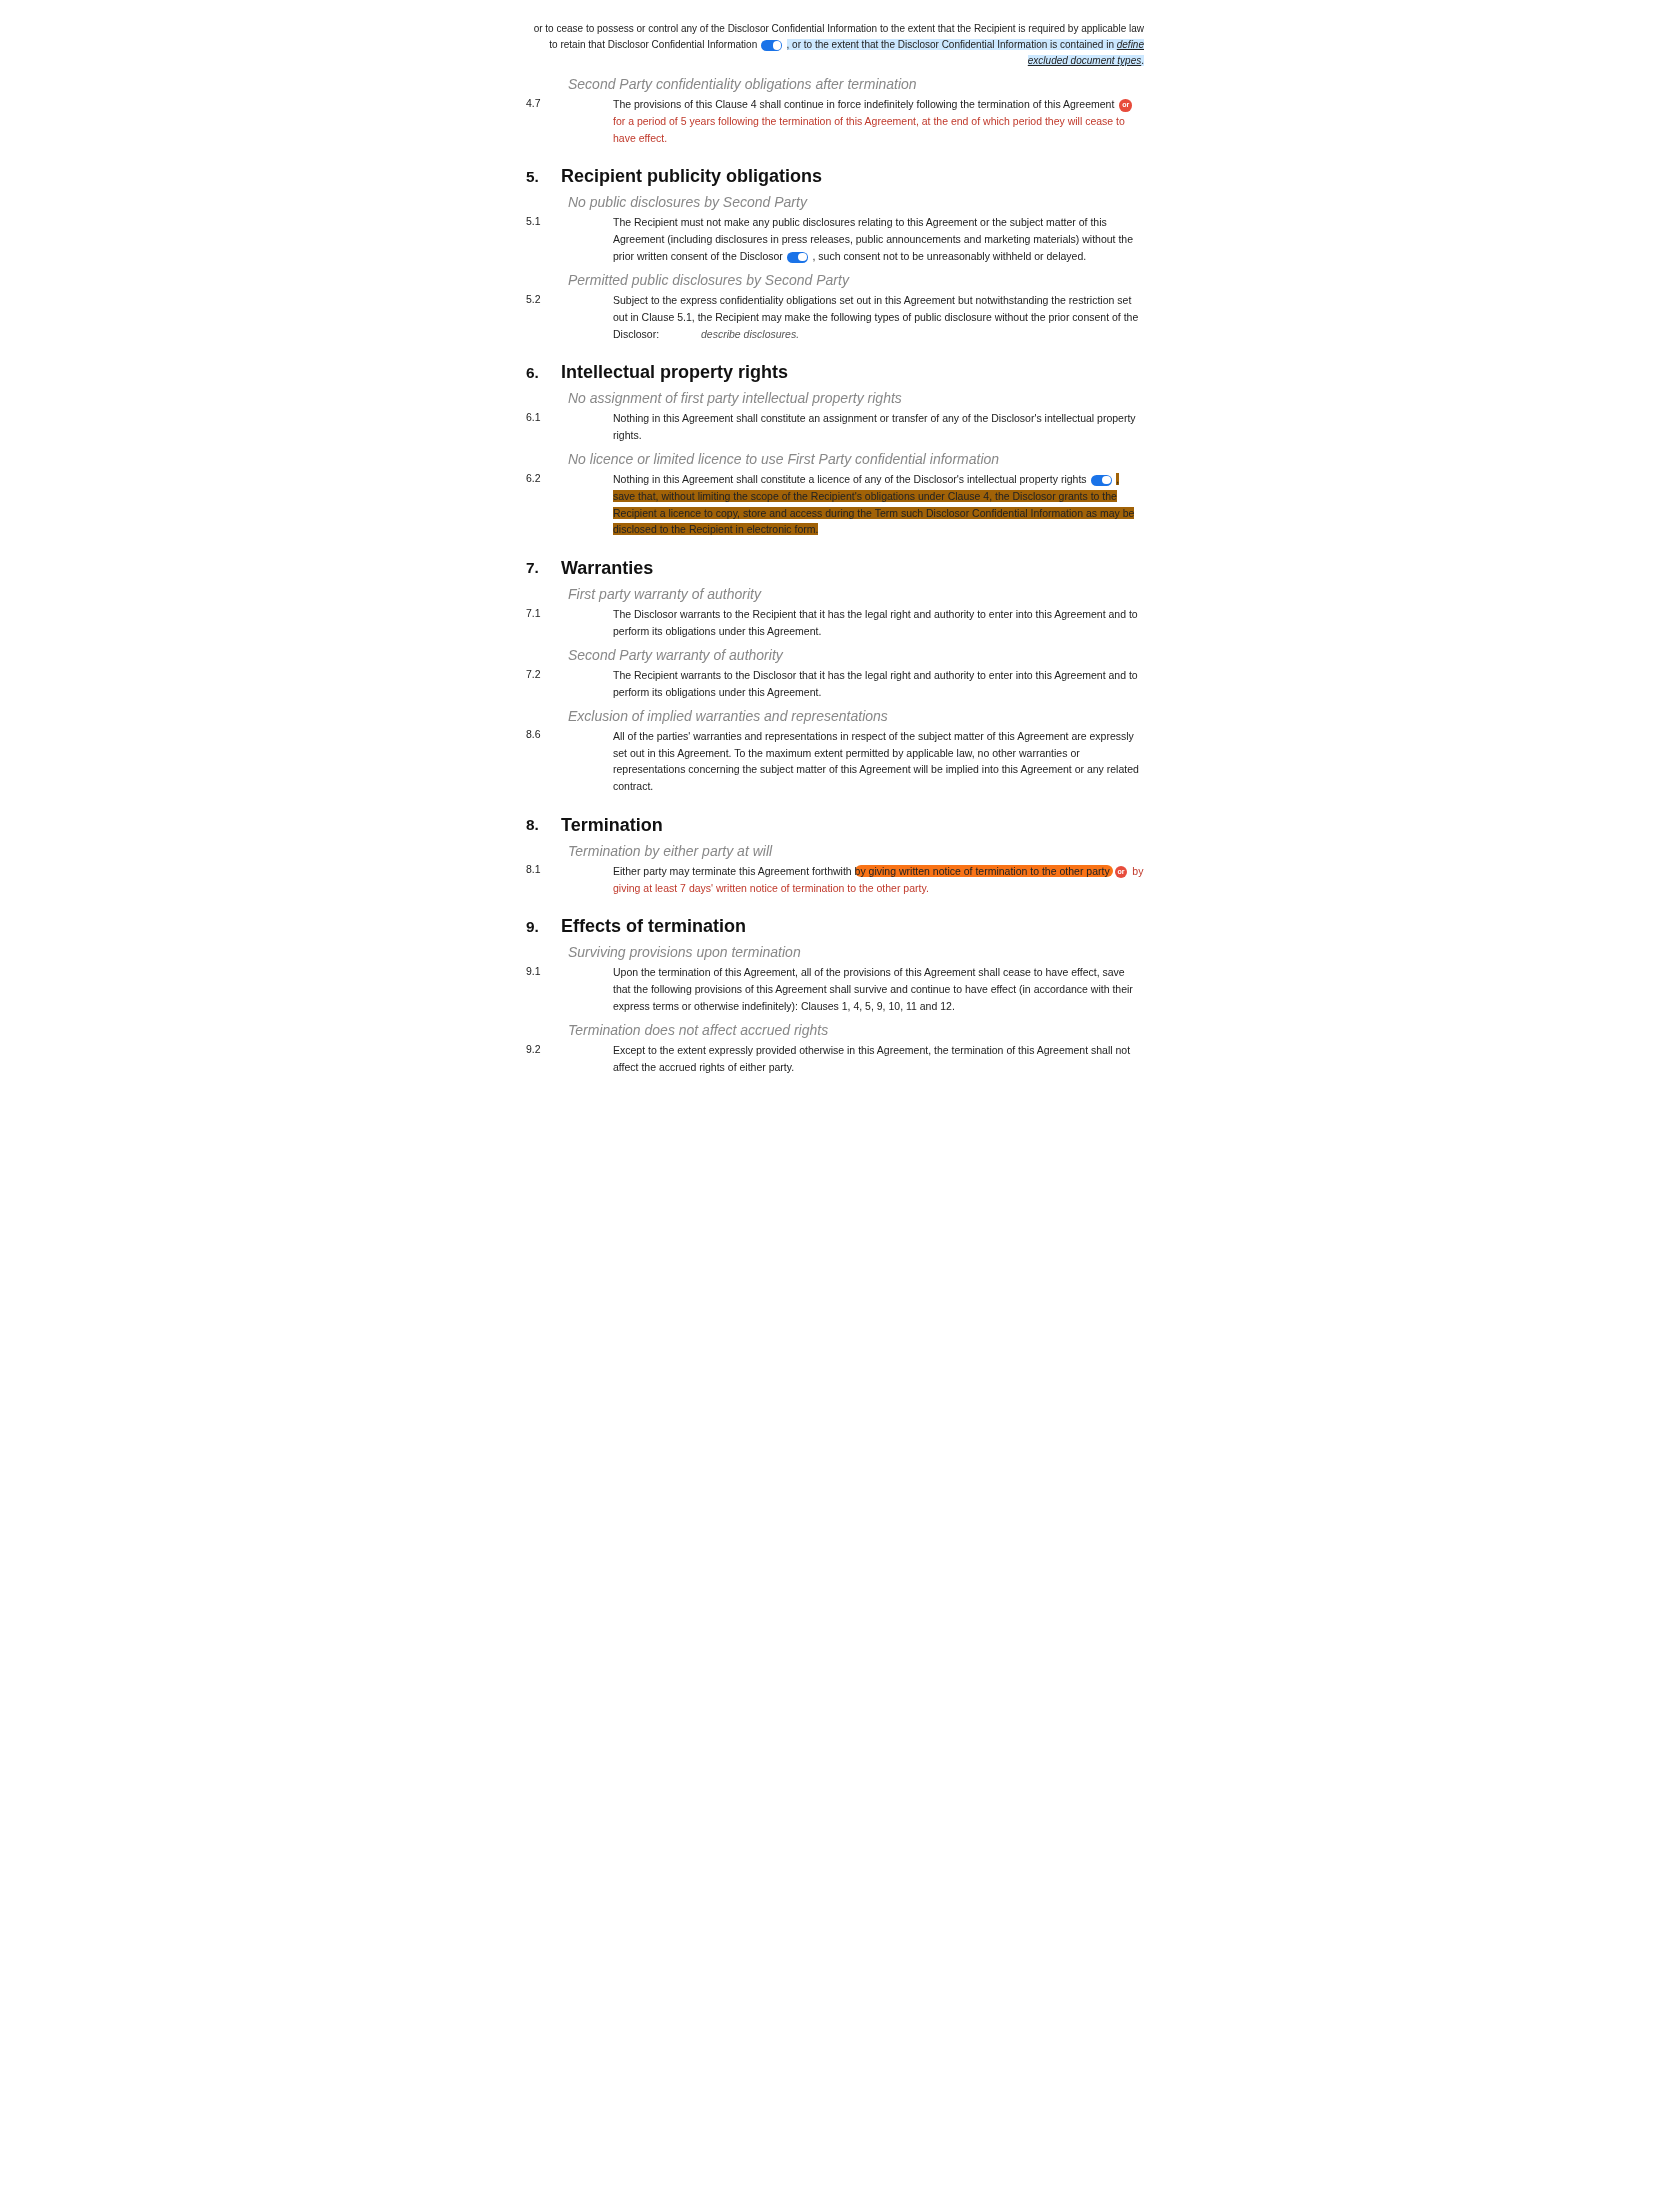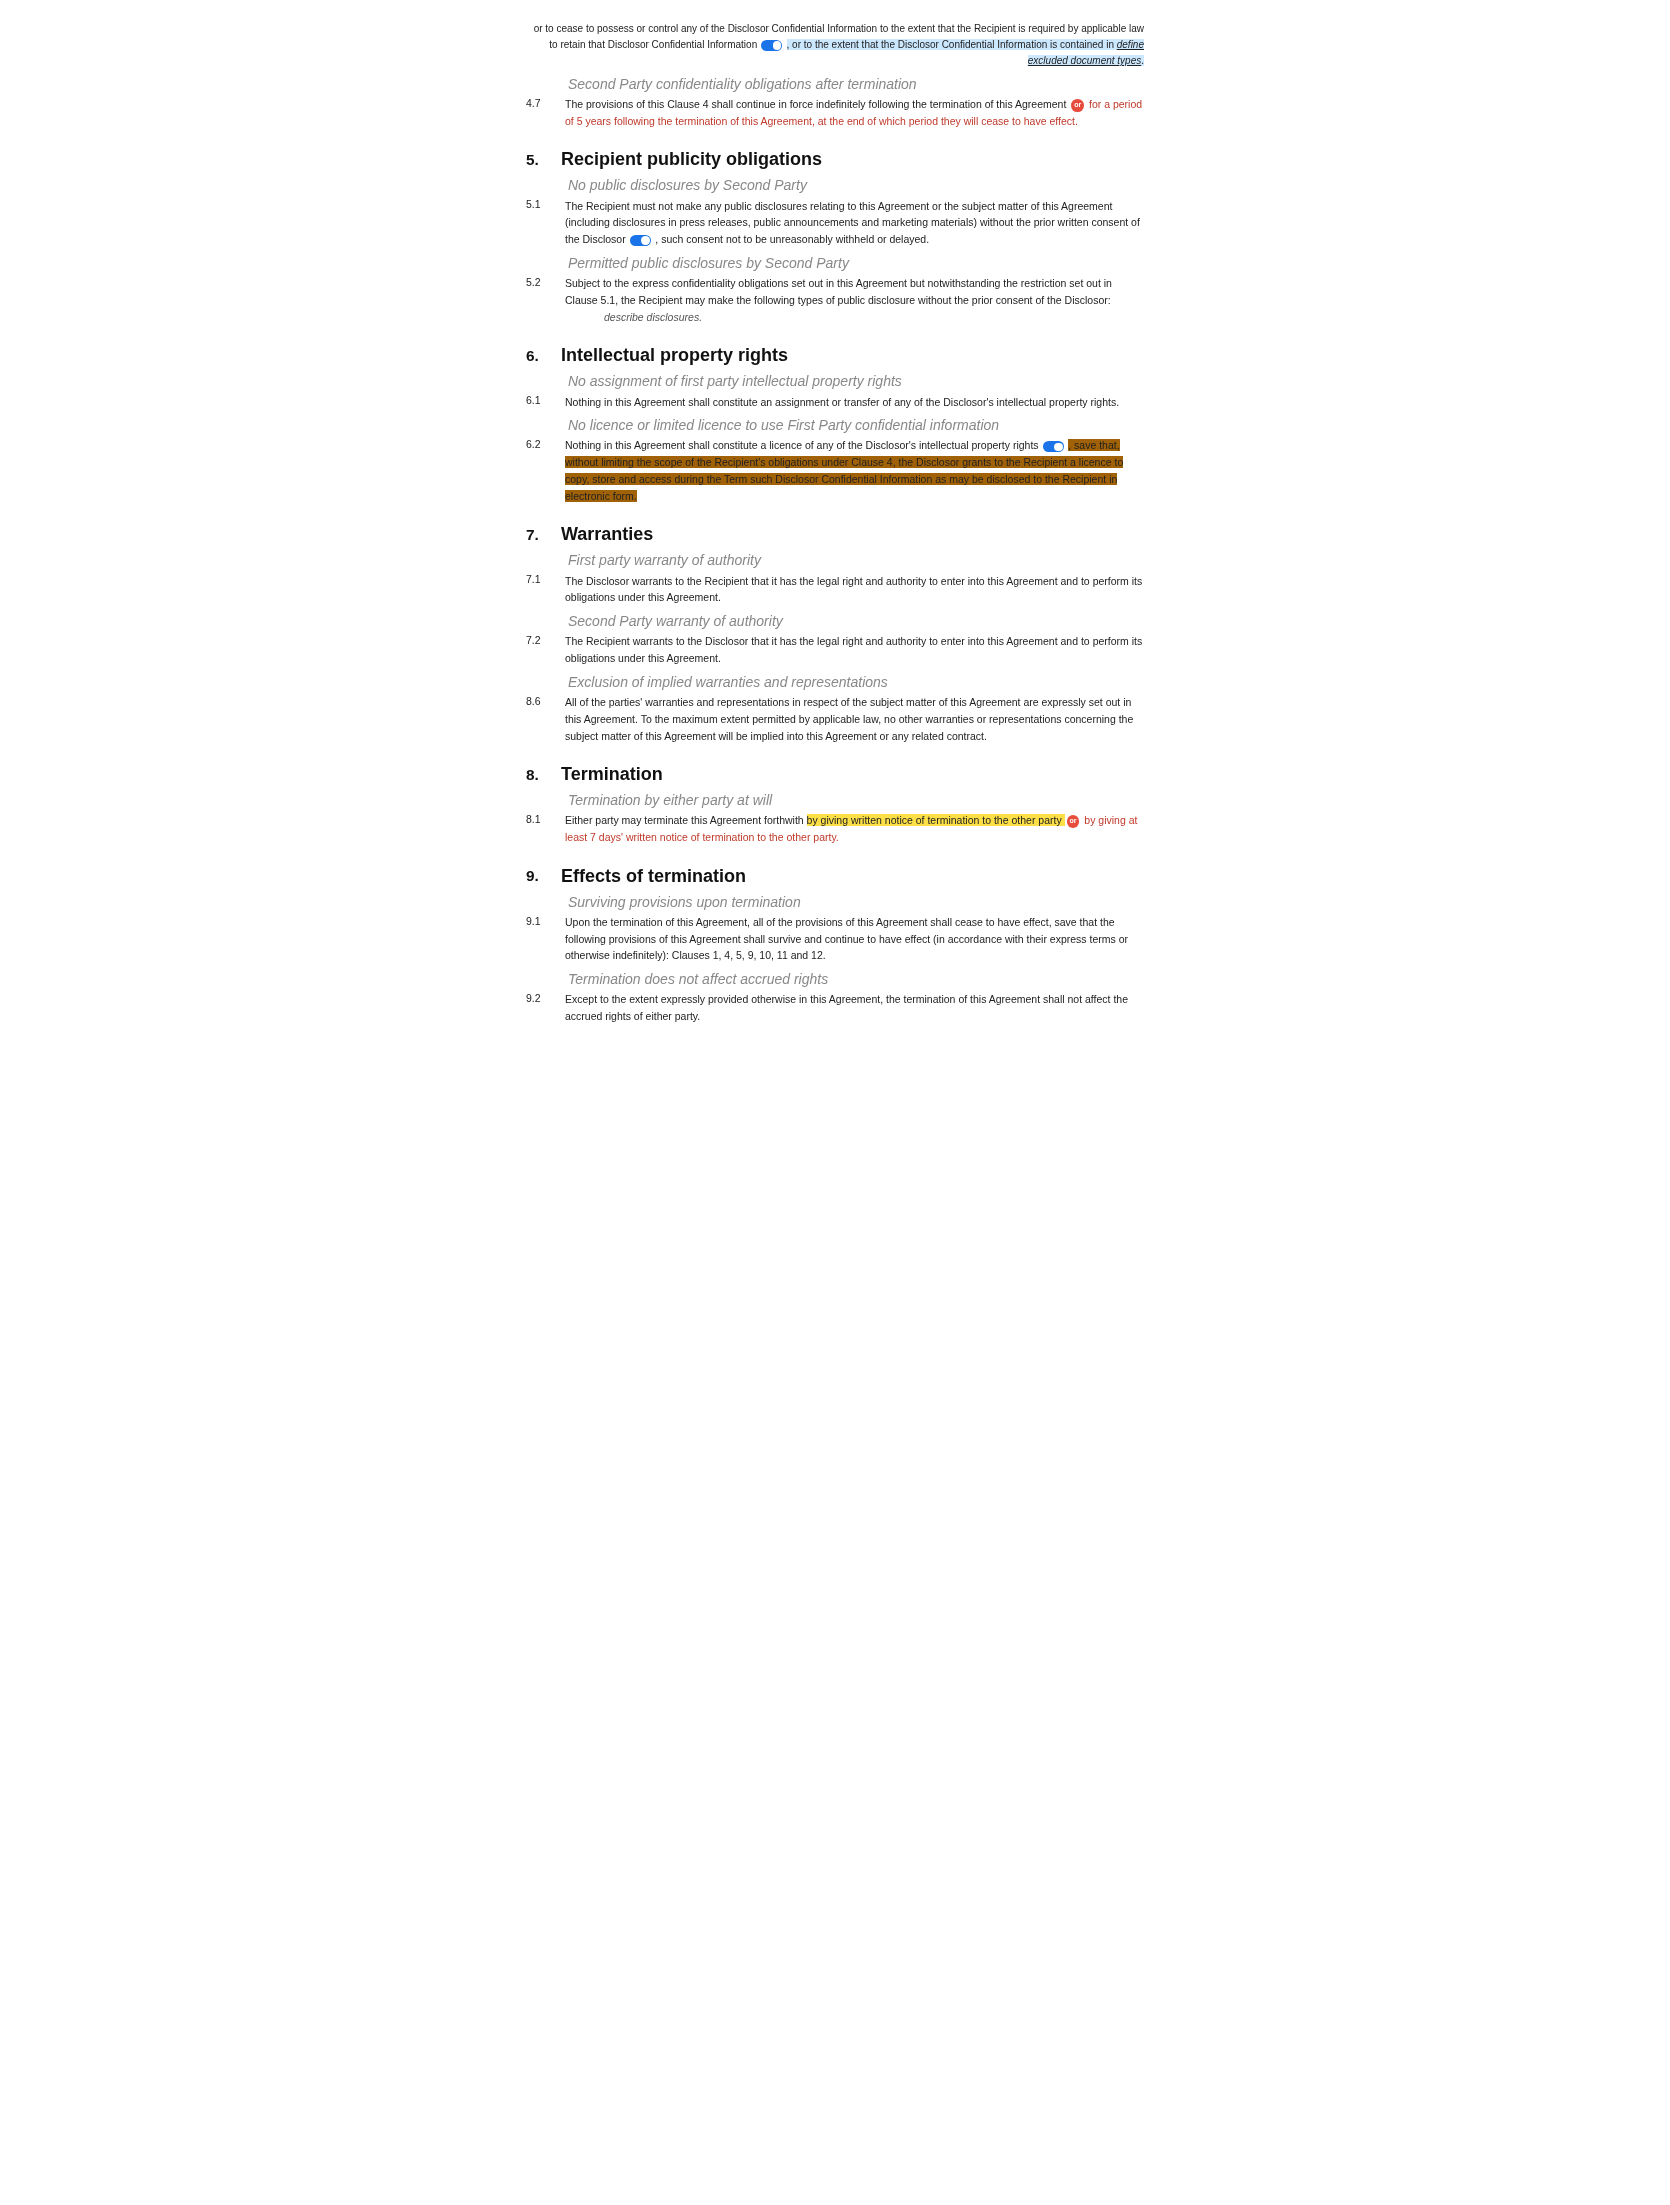--- a/index.html
+++ b/index.html
@@ -31,35 +31,37 @@
     .clause-label {
       font-style: italic;
       color: #888;
       font-size: 14px;
       margin: 7px 0 2.8px 42px;
     }
     .clause-row {
       display: flex;
       margin: 4.2px 0 7px 0;
       align-items: flex-start;
+      gap: 48px;
     }
     .clause-num {
       min-width: 39px;
       font-size: 10.5px;
       color: #222;
       padding-top: 0.7px;
     }
     .clause-text {
       flex: 1;
       font-size: 10.5px;
       line-height: 1.6;
       color: #222;
     }
     .highlight-yellow {
-      background-color: #fde047;
+      background-color: #f97316;
+      border-radius: 6px;
     }
     .highlight-orange-text {
       color: #c0392b;
     }
     .highlight-blue {
       background-color: #a16207;
       color: #222;
     }
     .toggle-btn {
       display: inline-flex;

